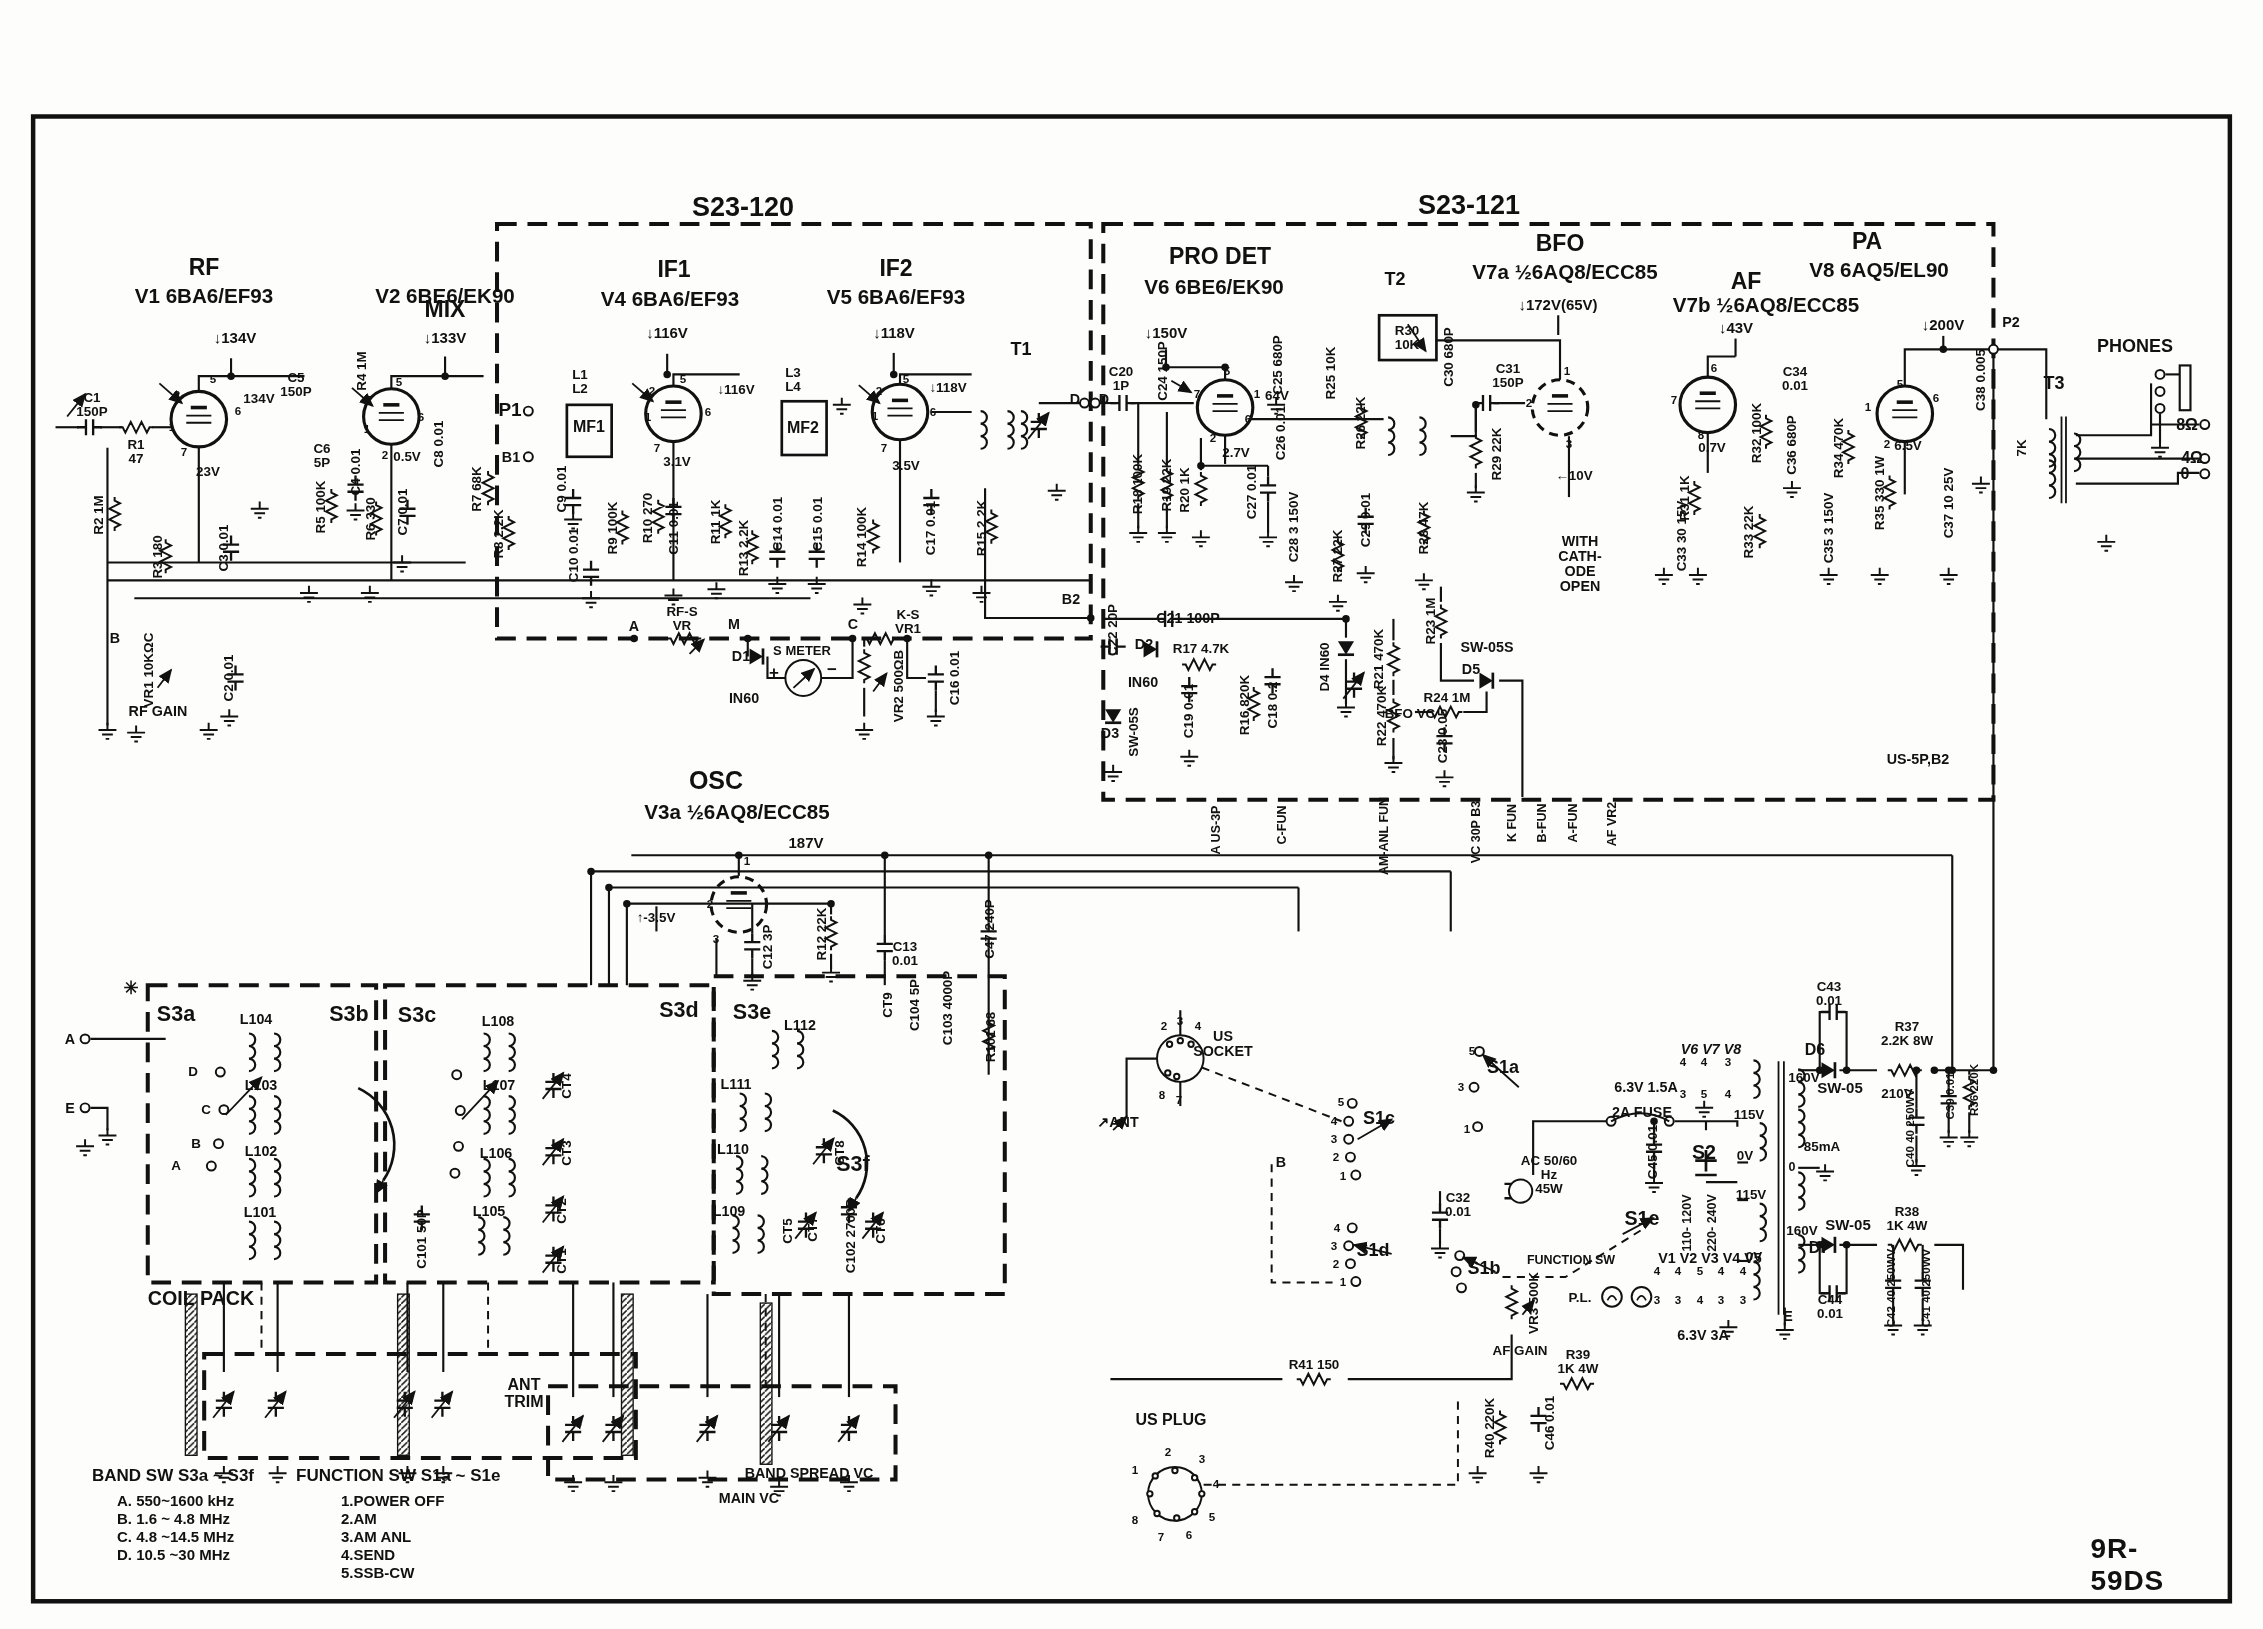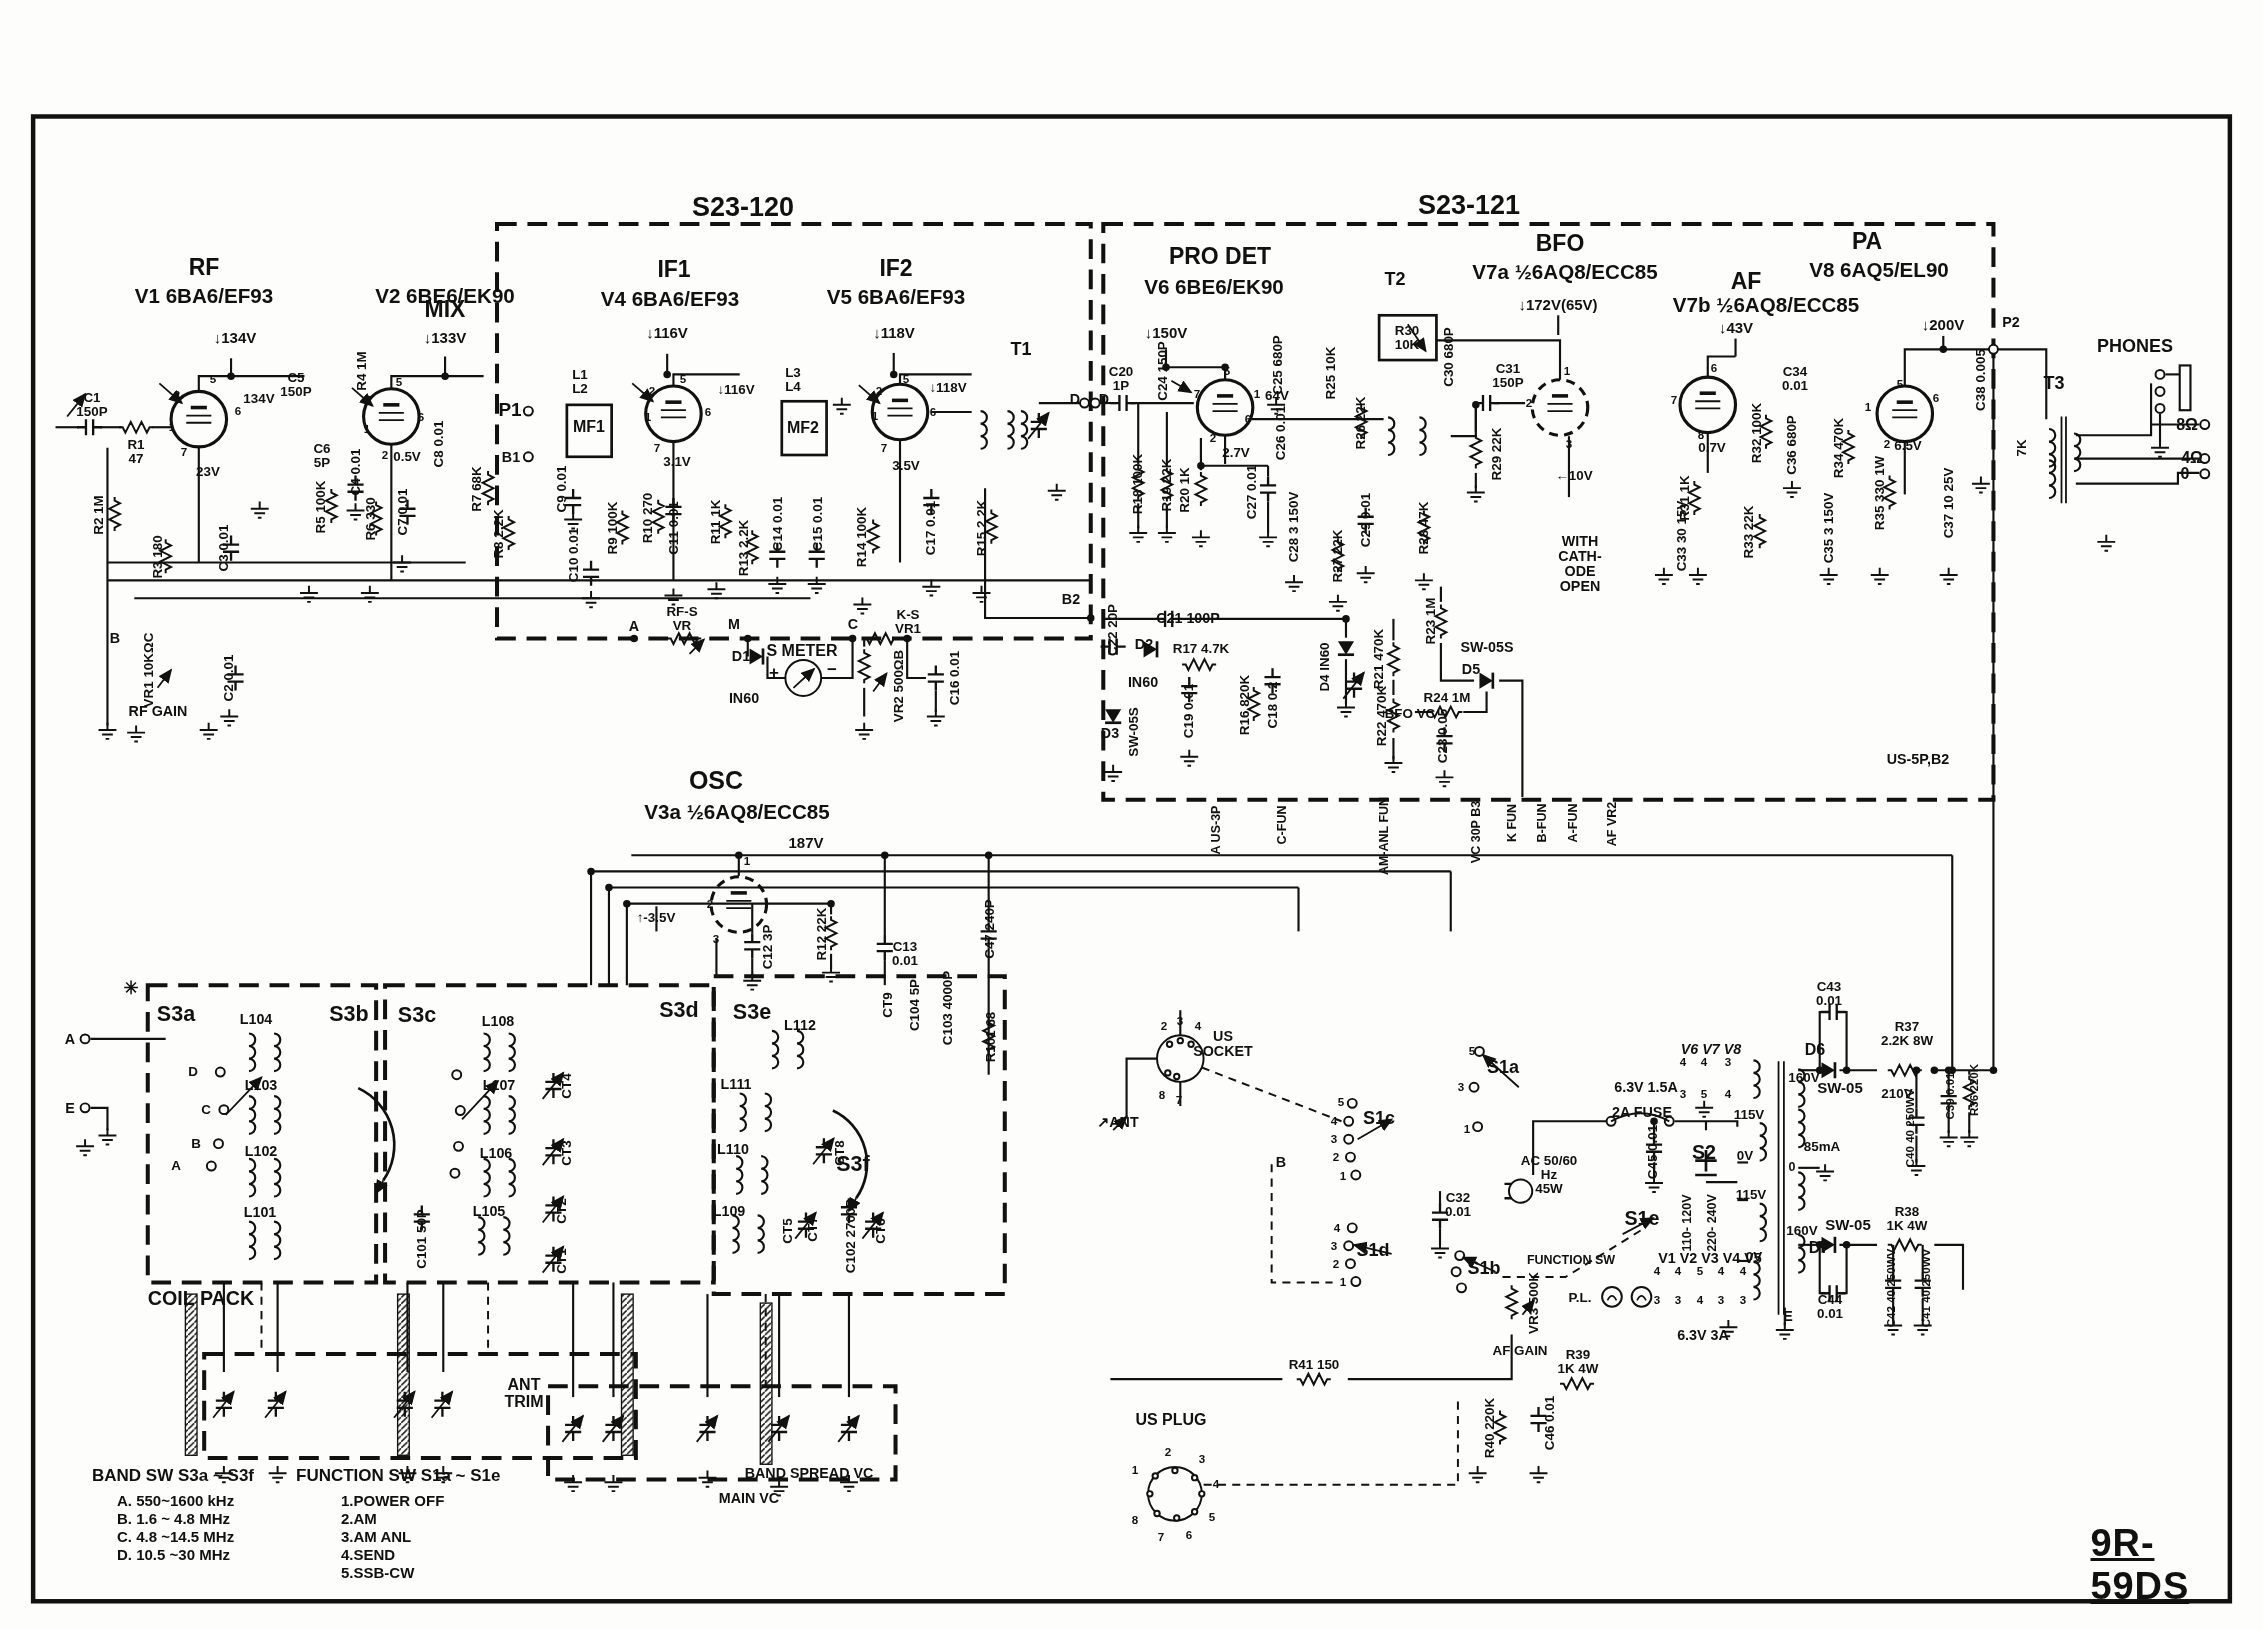--- a/index.html
+++ b/index.html
@@ -1,21 +1,21 @@
 <!DOCTYPE html>
 <html style="font-size:14.3px"><head>
 <meta charset="utf-8">
 <style>
   html,body{margin:0;padding:0;background:#e8e8e8;}
   #page{position:relative;width:2263px;height:1630px;background:#fdfdfb;overflow:hidden;
         font-family:"Liberation Sans",sans-serif;color:#111;}
   #title{position:absolute;left:857px;top:9px;transform:translateX(-50%);
          font-size:39px;font-weight:900;letter-spacing:3.6px;white-space:nowrap;}
   #model{position:absolute;left:2148px;top:1565px;transform:translate(-50%,-50%);
-         font-size:38px;font-weight:900;letter-spacing:0.9px;text-decoration:underline;}
+         font-size:28px;font-weight:900;letter-spacing:0.9px;}
   .lbl{position:absolute;transform:translate(-50%,-50%);font-weight:700;text-align:center;
        white-space:pre-line;line-height:1.04;color:#111;}
   .rot{transform:translate(-50%,-50%) rotate(-90deg);white-space:nowrap;}
   .la{transform:translate(0,-50%);text-align:left;}
   svg{position:absolute;left:0;top:0;}
 </style>
 </head>
 <body>
 
 <div id="page">
@@ -698,21 +698,21 @@
       <div class="lbl" style="left: 793px; top: 380px; font-size: 13.4px;">L3
 L4</div>
       <div class="lbl" style="left: 803px; top: 428px; font-size: 16px;">MF2</div>
       <div class="lbl rot" style="left: 778px; top: 524px; font-size: 13.4px;">C14 0.01</div>
       <div class="lbl rot" style="left: 818px; top: 524px; font-size: 13.4px;">C15 0.01</div>
       <div class="lbl rot" style="left: 862px; top: 537px; font-size: 13.4px;">R14 100K</div>
       <div class="lbl rot" style="left: 931px; top: 528px; font-size: 13.4px;">C17 0.01</div>
       <div class="lbl rot" style="left: 982px; top: 528px; font-size: 13.4px;">R15 2.2K</div>
       <div class="lbl" style="left: 908px; top: 622px; font-size: 13.4px;">K-S
 VR1</div>
-      <div class="lbl" style="left: 802px; top: 651px; font-size: 16px; text-align: center;">S METER</div>
+      <div class="lbl" style="left: 802px; top: 651px; font-size: 13px; text-align: center;">S METER</div>
       <div class="lbl" style="left: 741px; top: 656px; font-size: 14.3px;">D1</div>
       <div class="lbl" style="left: 744px; top: 698px; font-size: 14.3px;">IN60</div>
       <div class="lbl rot" style="left: 899px; top: 686px; font-size: 13.4px;">VR2 500ΩB</div>
       <div class="lbl rot" style="left: 955px; top: 678px; font-size: 13.4px;">C16 0.01</div>
       <div class="lbl" style="left: 774px; top: 673px; font-size: 17px;">+</div>
       <div class="lbl" style="left: 832px; top: 670px; font-size: 17px;">−</div>
       <div class="lbl" style="left: 1121px; top: 379px; font-size: 13.4px;">C20
 1P</div>
       <div class="lbl rot" style="left: 1163px; top: 371px; font-size: 13.4px;">C24 150P</div>
       <div class="lbl rot" style="left: 1138px; top: 484px; font-size: 13.4px;">R18 100K</div>

